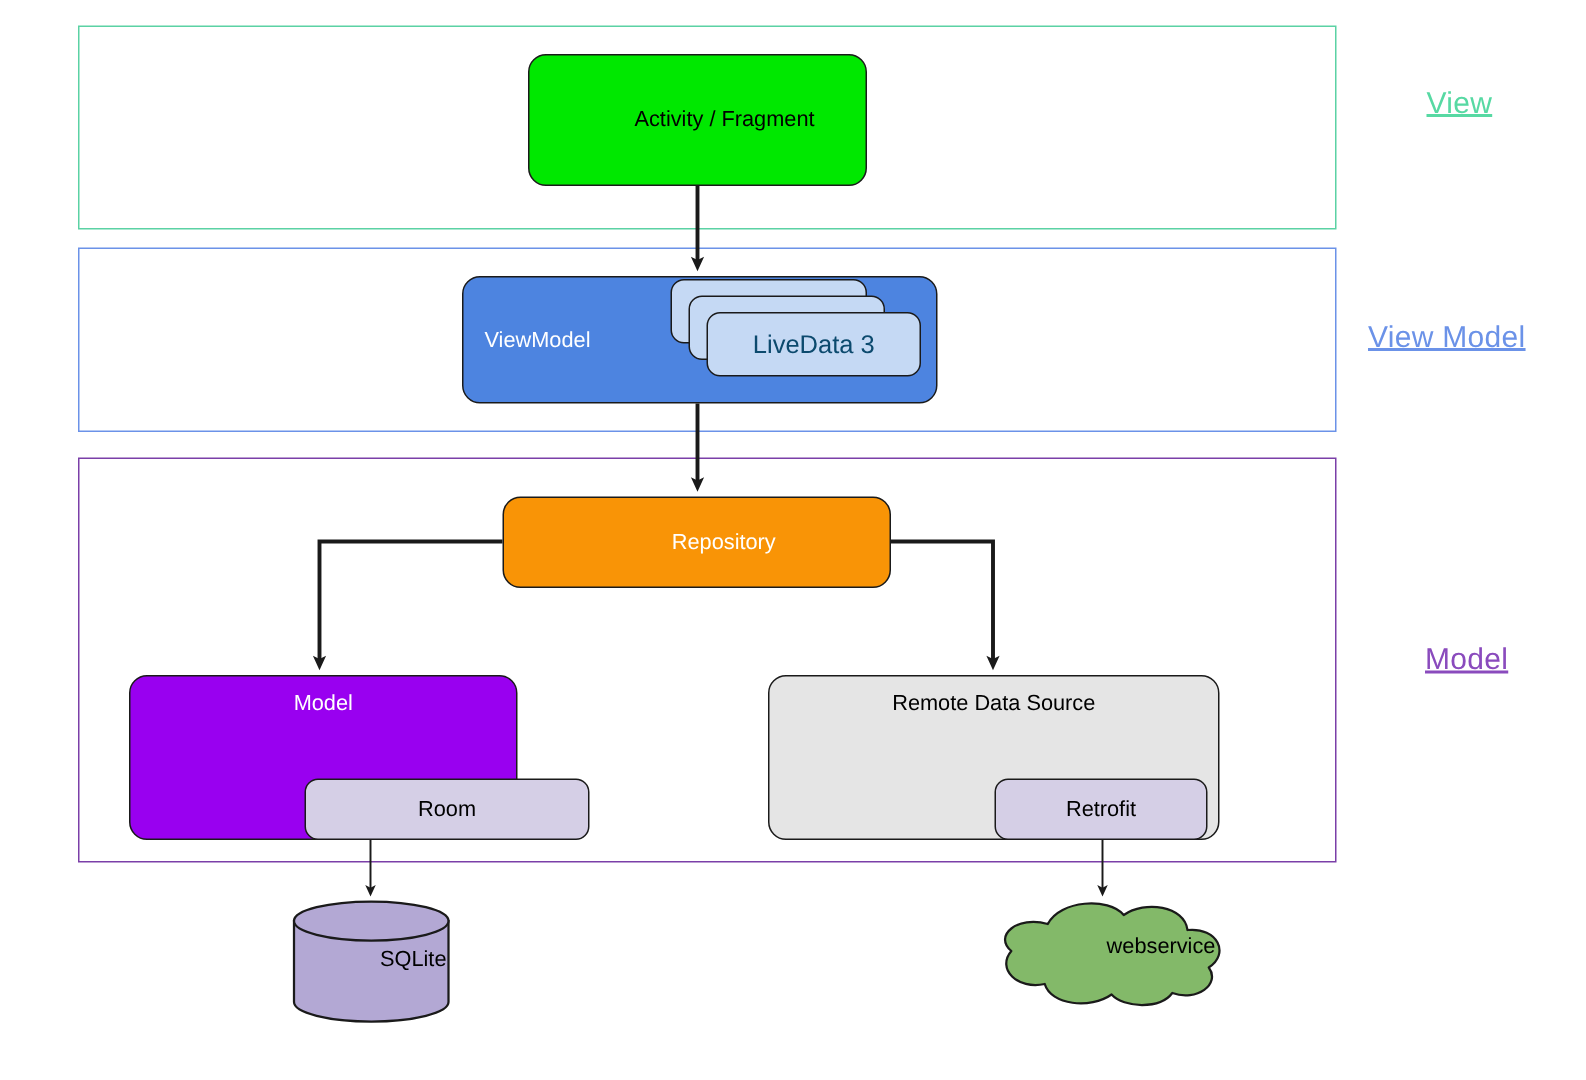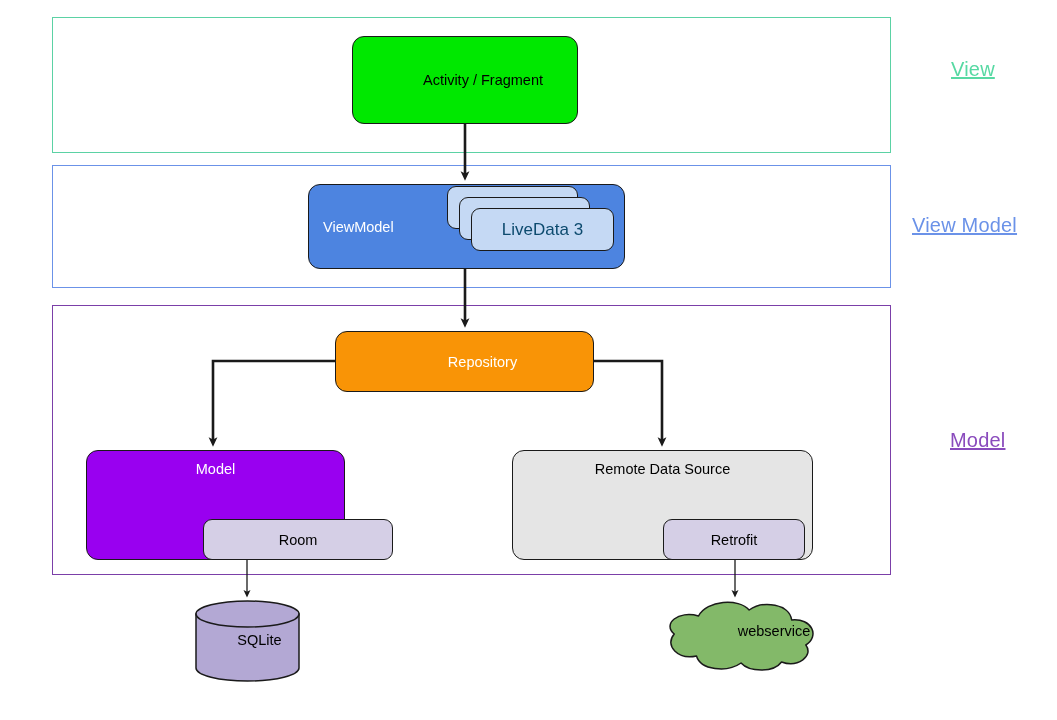--- a/index.html
+++ b/index.html
@@ -156,16 +156,16 @@
 
   <svg class="overlay" viewBox="0 0 1057 720">
     <g id="cyl-group">
         <path d="M196,614 L196,668 A51.5,13 0 0 0 299,668 L299,614 Z" fill="#b3a8d4" stroke="#1a1a1a" stroke-width="1.5"></path>
         <ellipse cx="247.5" cy="614" rx="51.5" ry="13" fill="#b3a8d4" stroke="#1a1a1a" stroke-width="1.5"></ellipse>
       </g>
     <g id="cloud-group">
         <path d="M698.525,616 C706.625,600 739.025,598 749.15,610 C763.325,600 789.65,604 791.675,620 C811.925,618 820.025,636 805.85,645 C813.95,656 797.75,668 781.55,662 C773.45,673 749.15,672 741.05,663 C726.875,673 700.55,670 696.5,656 C678.275,660 664.1,646 674.225,634 C662.075,624 678.275,610 698.525,616 Z" fill="#83b969" stroke="#1a1a1a" stroke-width="1.5" stroke-linejoin="round"></path>
       </g>
   </svg>
-  <div class="cyl-label" id="cyl-label" style="left: 196px; top: 632px; width: 103px; padding-left: 12px;">SQLite</div>
+  <div class="cyl-label" id="cyl-label" style="left: 212px; top: 632px; width: 103px; padding-left: 12px;">SQLite</div>
   <div class="cloud-label" id="cloud-label" style="left: 693px; top: 623px; width: 162px;">webservice</div>
 
 </div>
 
 </body></html>

